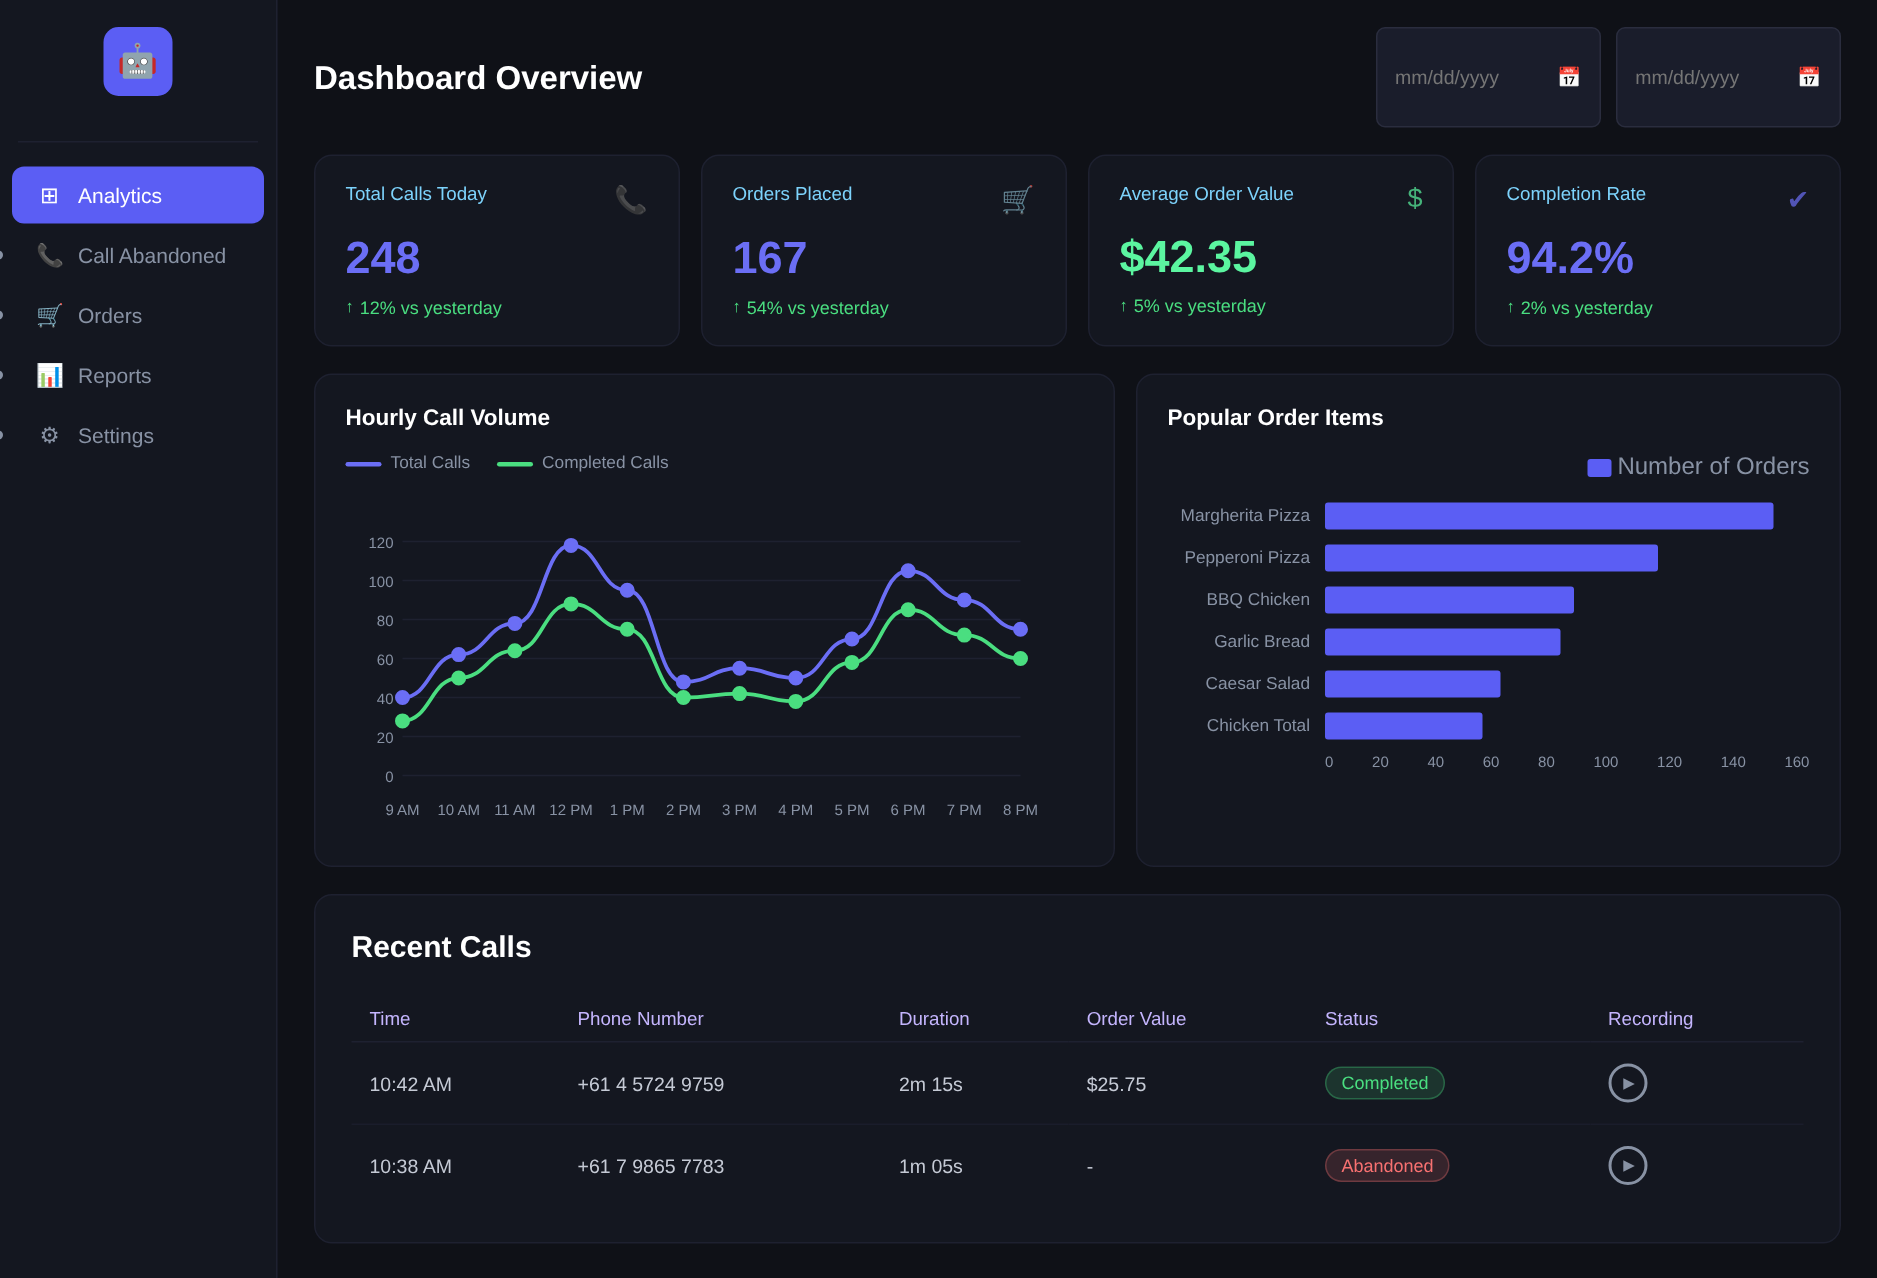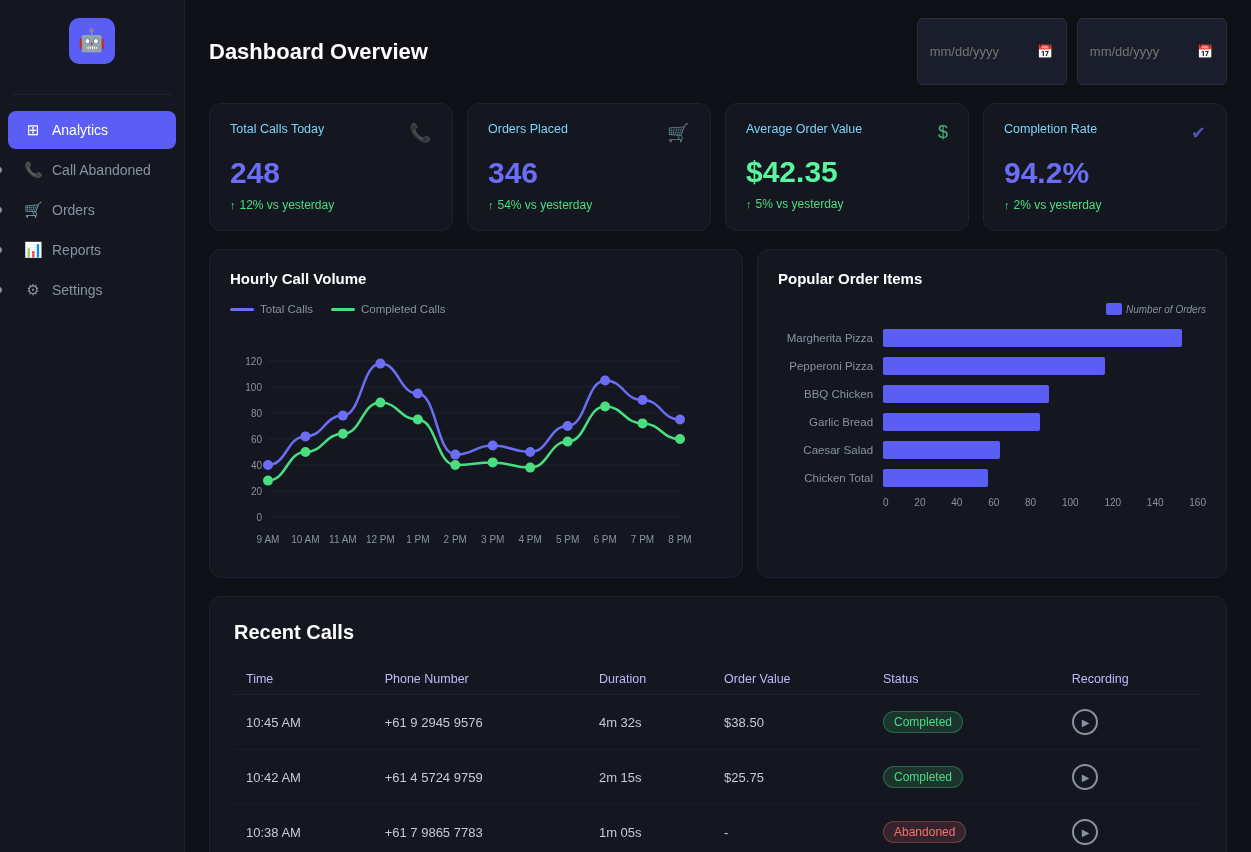--- a/index.html
+++ b/index.html
@@ -215,25 +215,24 @@
     }
     .legend-color {
       width: 24px;
       height: 3px;
       border-radius: 2px;
     }
     .bar-legend {
       display: flex;
       justify-content: flex-end;
       margin-bottom: 14px;
-      font-size: 10px;
+      font-size: 16px;
       color: #8892a4;
       align-items: center;
       gap: 4px;
-      font-style: italic;
     }
     .bar-legend-color {
       width: 16px;
       height: 12px;
       background: #5b5ef4;
       border-radius: 2px;
     }
     .bar-row {
       display: flex;
       align-items: center;
@@ -403,21 +402,21 @@
       <span class="stat-icon phone">📞</span>
     </div>
     <div class="stat-value ">248</div>
     <div class="stat-change">12% vs yesterday</div>
   </div>
         <div class="stat-card">
     <div class="stat-card-header">
       <span class="stat-card-label">Orders Placed</span>
       <span class="stat-icon cart">🛒</span>
     </div>
-    <div class="stat-value ">346</div>
+    <div class="stat-value ">167</div>
     <div class="stat-change">54% vs yesterday</div>
   </div>
         <div class="stat-card">
     <div class="stat-card-header">
       <span class="stat-card-label">Average Order Value</span>
       <span class="stat-icon dollar">$</span>
     </div>
     <div class="stat-value green">$42.35</div>
     <div class="stat-change">5% vs yesterday</div>
   </div>
@@ -567,30 +566,20 @@
               <th>Time</th>
               <th>Phone Number</th>
               <th>Duration</th>
               <th>Order Value</th>
               <th>Status</th>
               <th>Recording</th>
             </tr>
           </thead>
           <tbody>
             <tr>
-              <td class="time-cell">10:45 AM</td>
-              <td>+61 9 2945 9576</td>
-              <td>4m 32s</td>
-              <td>$38.50</td>
-              <td><span class="badge completed">Completed</span></td>
-              <td>
-                <div class="play-btn"></div>
-              </td>
-            </tr>
-            <tr>
               <td class="time-cell">10:42 AM</td>
               <td>+61 4 5724 9759</td>
               <td>2m 15s</td>
               <td>$25.75</td>
               <td><span class="badge completed">Completed</span></td>
               <td>
                 <div class="play-btn"></div>
               </td>
             </tr>
             <tr>

